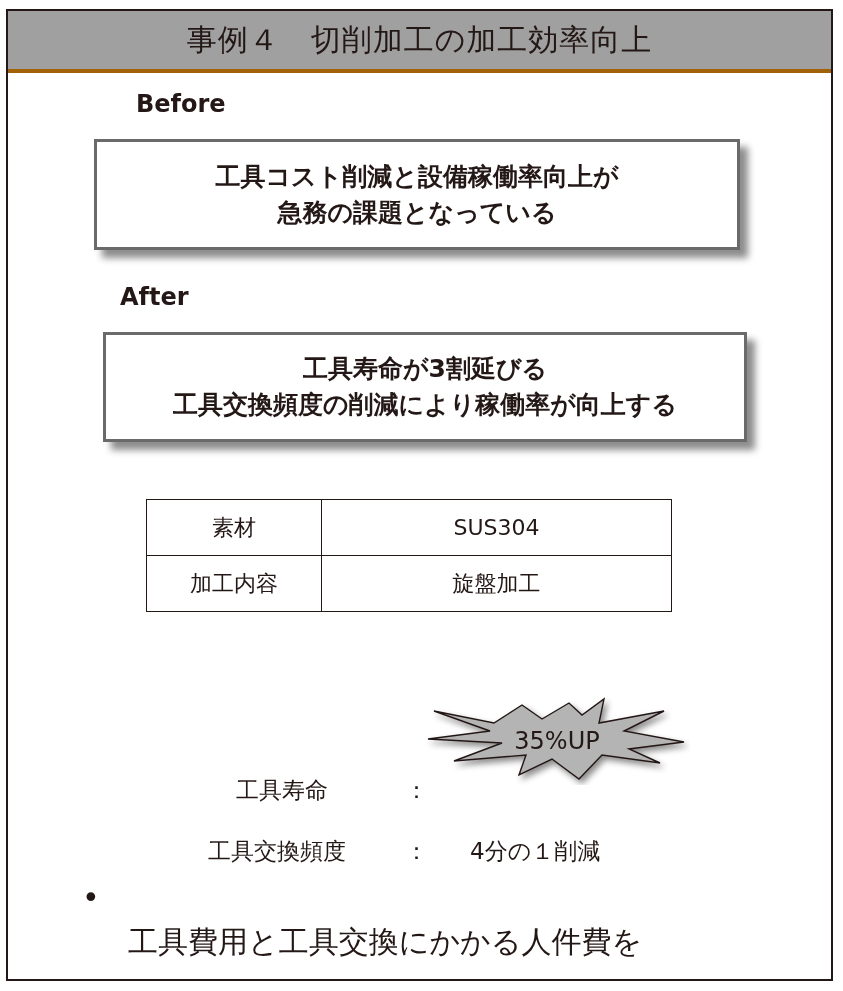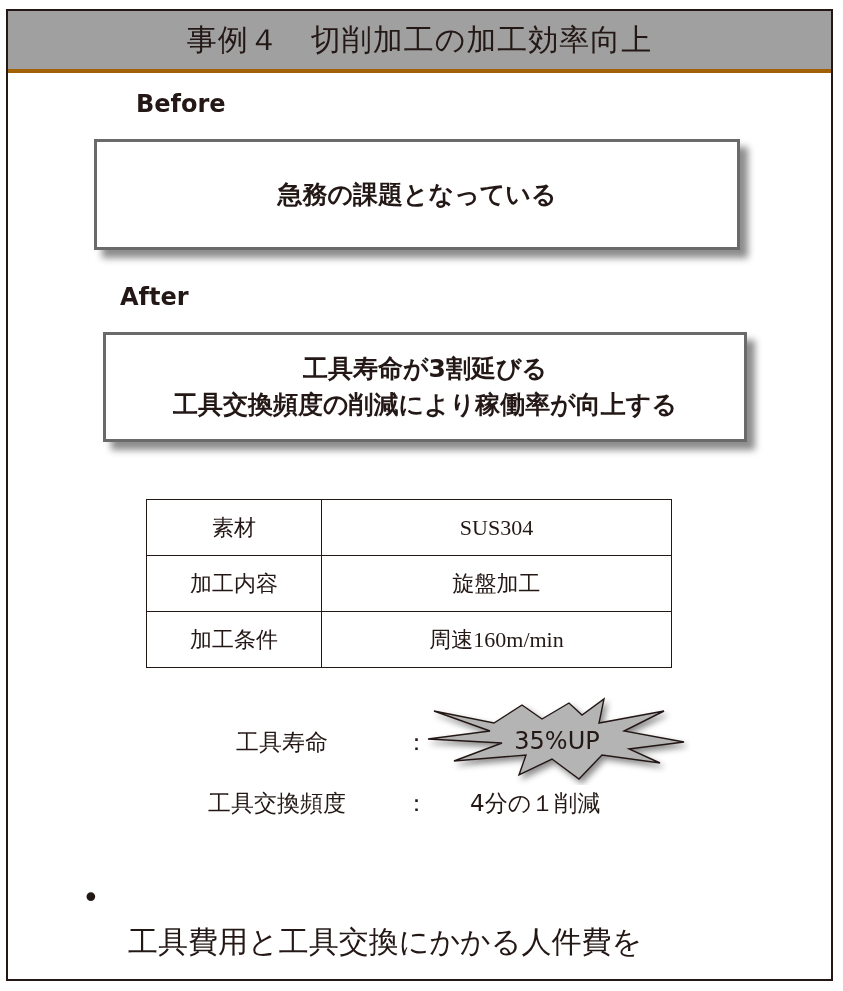--- a/index.html
+++ b/index.html
@@ -11,64 +11,61 @@
             background: #a0a0a0; border-bottom: 4px solid #a16207;
             display: flex; align-items: center; justify-content: center;
             font-size: 30px; letter-spacing: 1px; color: #231815; }
   .section-label { position: absolute; font-size: 24px; font-weight: bold; color: #231815; }
   .callout { position: absolute; background: #fff; border: 3px solid #6a6a6a;
              box-shadow: 8px 8px 7px rgba(0,0,0,0.45);
              display: flex; flex-direction: column; align-items: center; justify-content: center;
              font-weight: bold; font-size: 25px; line-height: 36px; text-align: center; }
   table.spec { position: absolute; left: 146px; top: 499px; width: 526px;
                border-collapse: collapse; font-size: 22px; }
-  table.spec td { border: 1.5px solid #231815; height: 55px; text-align: center; padding: 0; font-family: Liberation Serif, serif; }
+  table.spec td { border: 1.5px solid #231815; height: 55px; text-align: center; padding: 0; }
   table.spec td.k { width: 174px; }
-  .result-row { position: absolute; font-size: 23px; color: #231815; }
+  .result-row { position: absolute; font-size: 23px; color: #231815; margin-top: 48px; }
   .burst { position: absolute; left: 424px; top: 697px; width: 266px; height: 88px; }
   .burst-text { position: absolute; left: 424px; top: 697px; width: 266px; height: 88px;
                 display: flex; align-items: center; justify-content: center;
                 font-size: 24px; color: #231815; }
   .bullet { position: absolute; left: 86px; top: 876px; font-size: 30px; line-height: 44px; }
   .bullet-dot { position: absolute; left: -4px; top: 0; }
   .bullet-text { margin-left: 42px; white-space: pre-line; }
 </style>
 </head>
 <body>
 
 <div class="frame">
   <div class="header">
     <span>事例４　切削加工の加工効率向上</span>
   </div>
 </div>
 
 <div class="section-label" style="left:120px; top:90px;margin-left:16px;">Before</div>
 <div class="callout" style="left:94px; top:139px; width:640px; height:105px;">
+  <div>工具コスト削減と設備稼働率向上が</div>
   <div>急務の課題となっている</div>
 </div>
 
 <div class="section-label" style="left:120px; top:283px;text-align:center;">After</div>
 <div class="callout" style="left:96px; top:332px; width:638px; height:104px;margin-left:7px;">
   <div>工具寿命が3割延びる</div>
   <div>工具交換頻度の削減により稼働率が向上する</div>
 </div>
 
 <table class="spec">
   <tbody>
       <tr>
     <td class="k">素材</td>
     <td>SUS304</td>
   </tr>
   <tr>
     <td class="k">加工内容</td>
     <td>旋盤加工</td>
-  </tr>
-  <tr>
-    <td class="k">加工条件</td>
-    <td>周速160m/min</td>
   </tr>
 </tbody>
   </table>
 
 <div class="result-row" style="left:236px; top:727px;">工具寿命</div>
 <div class="result-row" style="left:405px; top:727px;">：</div>
 
 <svg class="burst" viewBox="0 0 266 88">
   <defs>
     <filter id="sh" x="-10%" y="-10%" width="130%" height="140%">

